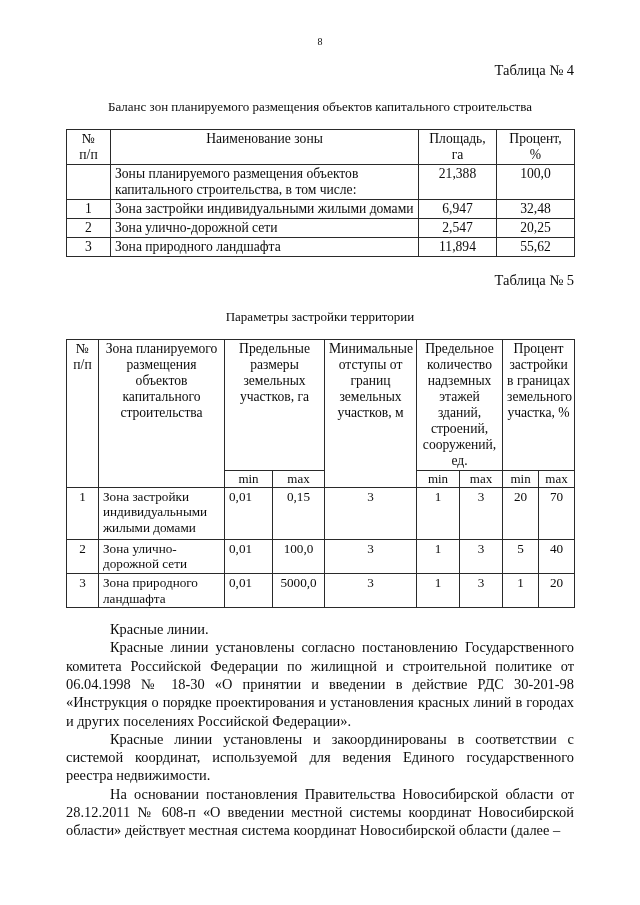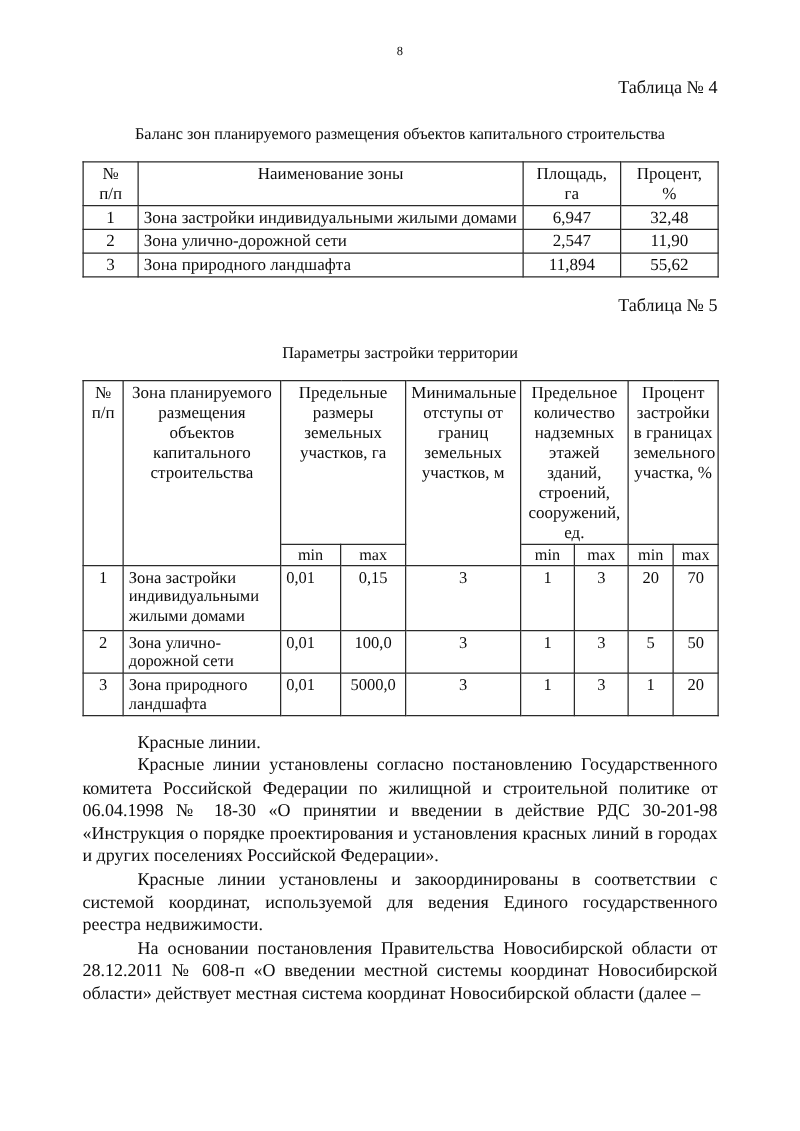--- a/index.html
+++ b/index.html
@@ -142,30 +142,39 @@
             <div>га</div>
           </th>
           <th class="c-center">
             <div>Процент,</div>
             <div>%</div>
           </th>
         </tr>
       </thead>
       <tbody>
         <tr>
+          <td class="c-center"></td>
+          <td class="c-left">
+            <div>Зоны планируемого размещения объектов</div>
+            <div>капитального строительства, в том числе:</div>
+          </td>
+          <td class="c-center">21,388</td>
+          <td class="c-center">100,0</td>
+        </tr>
+        <tr>
           <td class="c-center">1</td>
           <td class="c-left">Зона застройки индивидуальными жилыми домами</td>
           <td class="c-center">6,947</td>
           <td class="c-center">32,48</td>
         </tr>
         <tr>
           <td class="c-center">2</td>
           <td class="c-left">Зона улично-дорожной сети</td>
           <td class="c-center">2,547</td>
-          <td class="c-center">11,90</td>
+          <td class="c-center">20,25</td>
         </tr>
         <tr>
           <td class="c-center">3</td>
           <td class="c-left">Зона природного ландшафта</td>
           <td class="c-center">11,894</td>
           <td class="c-center">55,62</td>
         </tr>
       </tbody>
     </table>
 
@@ -220,21 +229,21 @@
         </tr>
         <tr class="rowbody2">
           <td class="c-center">2</td>
           <td class="c-left">Зона улично-дорожной сети</td>
           <td class="c-left">0,01</td>
           <td class="c-center">100,0</td>
           <td class="c-center">3</td>
           <td class="c-center">1</td>
           <td class="c-center">3</td>
           <td class="c-center">5</td>
-          <td class="c-center">50</td>
+          <td class="c-center">40</td>
         </tr>
         <tr class="rowbody2">
           <td class="c-center">3</td>
           <td class="c-left">Зона природного ландшафта</td>
           <td class="c-left">0,01</td>
           <td class="c-center">5000,0</td>
           <td class="c-center">3</td>
           <td class="c-center">1</td>
           <td class="c-center">3</td>
           <td class="c-center">1</td>

